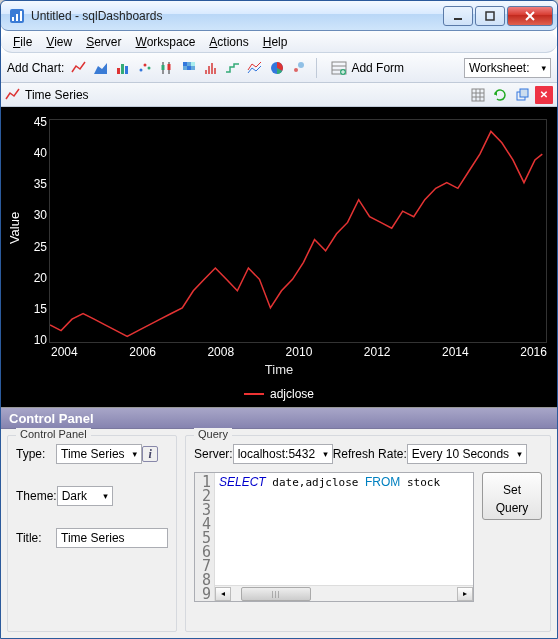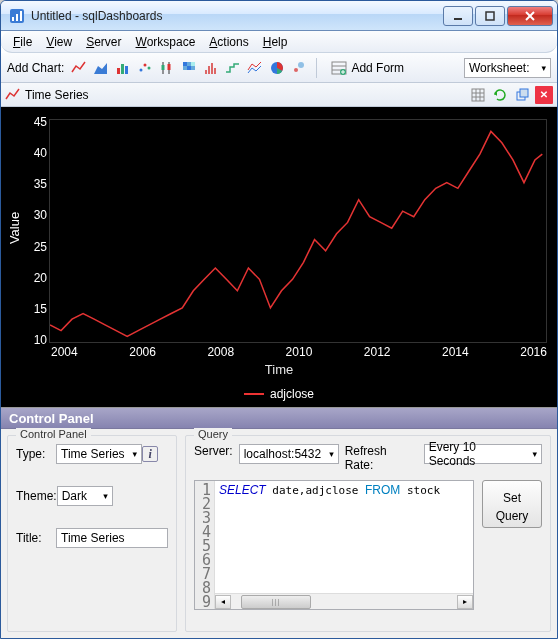--- a/index.html
+++ b/index.html
@@ -1,18 +1,18 @@
 <!DOCTYPE html>
 <html><head>
 <meta charset="utf-8">
 <style>
 * { box-sizing: border-box; margin: 0; padding: 0; font-family: "Segoe UI", Tahoma, sans-serif; font-size: 12px; }
 body { background: #ddd; }
 .window { width: 558px; height: 639px; border: 1px solid #2b5a9c; border-radius: 6px 6px 0 0; overflow: hidden; display: flex; flex-direction: column; background: #fff; box-shadow: 0 0 4px rgba(0,0,0,0.3);}
-.titlebar { height: 30px; background: linear-gradient(#f4f9ff,#d9eaff 45%,#b9d7f7 46%,#cfe5fb); display: flex; align-items: center; padding: 0 4px 0 8px; border-bottom: 1px solid #6a8bb8; }
+.titlebar { height: 30px; background: linear-gradient(#f4f9ff,#d9eaff 45%,#b9d7f7 46%,#cfe5fb); display: flex; align-items: center; padding: 0 4px 0 8px; border-bottom: 1px solid #6a8bb8; border-radius: 7px; }
 .title-icon { width: 16px; height: 16px; margin-right: 6px; }
 .title-text { flex: 1; color: #222; }
 .win-btns { display: flex; gap: 2px; }
 .win-btn { width: 30px; height: 20px; border: 1px solid #5a7aa8; border-radius: 3px; display: flex; align-items: center; justify-content: center; background: linear-gradient(#eaf3fe,#cfe2f8); }
 .win-btn.close { width: 46px; background: linear-gradient(#f08080,#d73a2f 45%,#c22a1f 46%,#e0614f); color: #fff; }
 .win-btn svg { display: block; }
 
 .menubar { height: 22px; background: linear-gradient(#fbfcfe,#e9eef6); display: flex; align-items: center; padding: 0 6px; border-bottom: 1px solid #c9d4e2; gap: 2px; border-radius: 11px;}
 .menu-item { padding: 2px 6px; cursor: default; }
 .menu-item u { text-decoration: underline; }
@@ -47,21 +47,21 @@
 .fieldset-legend { position:absolute; top:-8px; left:8px; background:#f0f0f0; padding:0 4px; font-size:11px; color:#333;}
 .cp-left { width:170px; display:flex; flex-direction:column;}
 .row { display:flex; align-items:center; margin-bottom:22px;}
 .row label { min-width:40px; }
 .select { border:1px solid #abadb3; height:20px; padding:1px 4px; background:#fff; display:flex; align-items:center; justify-content:space-between; min-width:80px;}
 .select::after { content:"▾"; font-size:9px; margin-left:8px;}
 .input { border:1px solid #abadb3; height:20px; padding:1px 4px; background:#fff; min-width:90px;}
 .info-icon { width:16px; height:16px; border:1px solid #88a; border-radius:2px; display:flex; align-items:center; justify-content:center; color:#446; font-family:serif; font-style:italic; font-weight:bold;}
 
 .cp-right { flex:1; display:flex; flex-direction:column;}
-.q-top { display:flex; gap:6px; margin-bottom:8px; flex-wrap:nowrap;}
+.q-top { display:flex; align-items:center; margin-bottom:8px; flex-wrap:nowrap;}
 .q-editor-wrap { flex:1; display:flex; gap:8px;}
 .q-editor { flex:1; border:1px solid #abadb3; background:#fff; display:flex; height:130px; position:relative;}
 .gutter { width:20px; background:#ececec; border-right:1px solid #ddd; text-align:right; padding:2px 3px 0 0; color:#777; font-family:Consolas,monospace; font-size:15px; line-height:14px;}
 .code { flex:1; padding:2px 4px; font-family:Consolas,monospace; font-size:11px; line-height:14px; white-space:pre; overflow:hidden;}
 .kw-sel { color:#0000cc; font-style:italic;}
 .kw-from { color:#0080c0; }
 .set-query-btn { width:60px; height:48px; border:1px solid #999; background:linear-gradient(#fdfdfd,#e4e4e4); border-radius:3px; text-align:center; padding:8px 4px; line-height:18px;}
 .h-scroll { position:absolute; left:20px; right:0; bottom:0; height:16px; background:#f0f0f0; border-top:1px solid #ddd; display:flex; align-items:center;}
 .h-scroll .sb-btn{ width:16px; height:14px; background:linear-gradient(#fff,#ddd); border:1px solid #bbb; display:flex; align-items:center; justify-content:center; font-size:8px;}
 .h-scroll .sb-track{ flex:1; position:relative; height:14px;}

